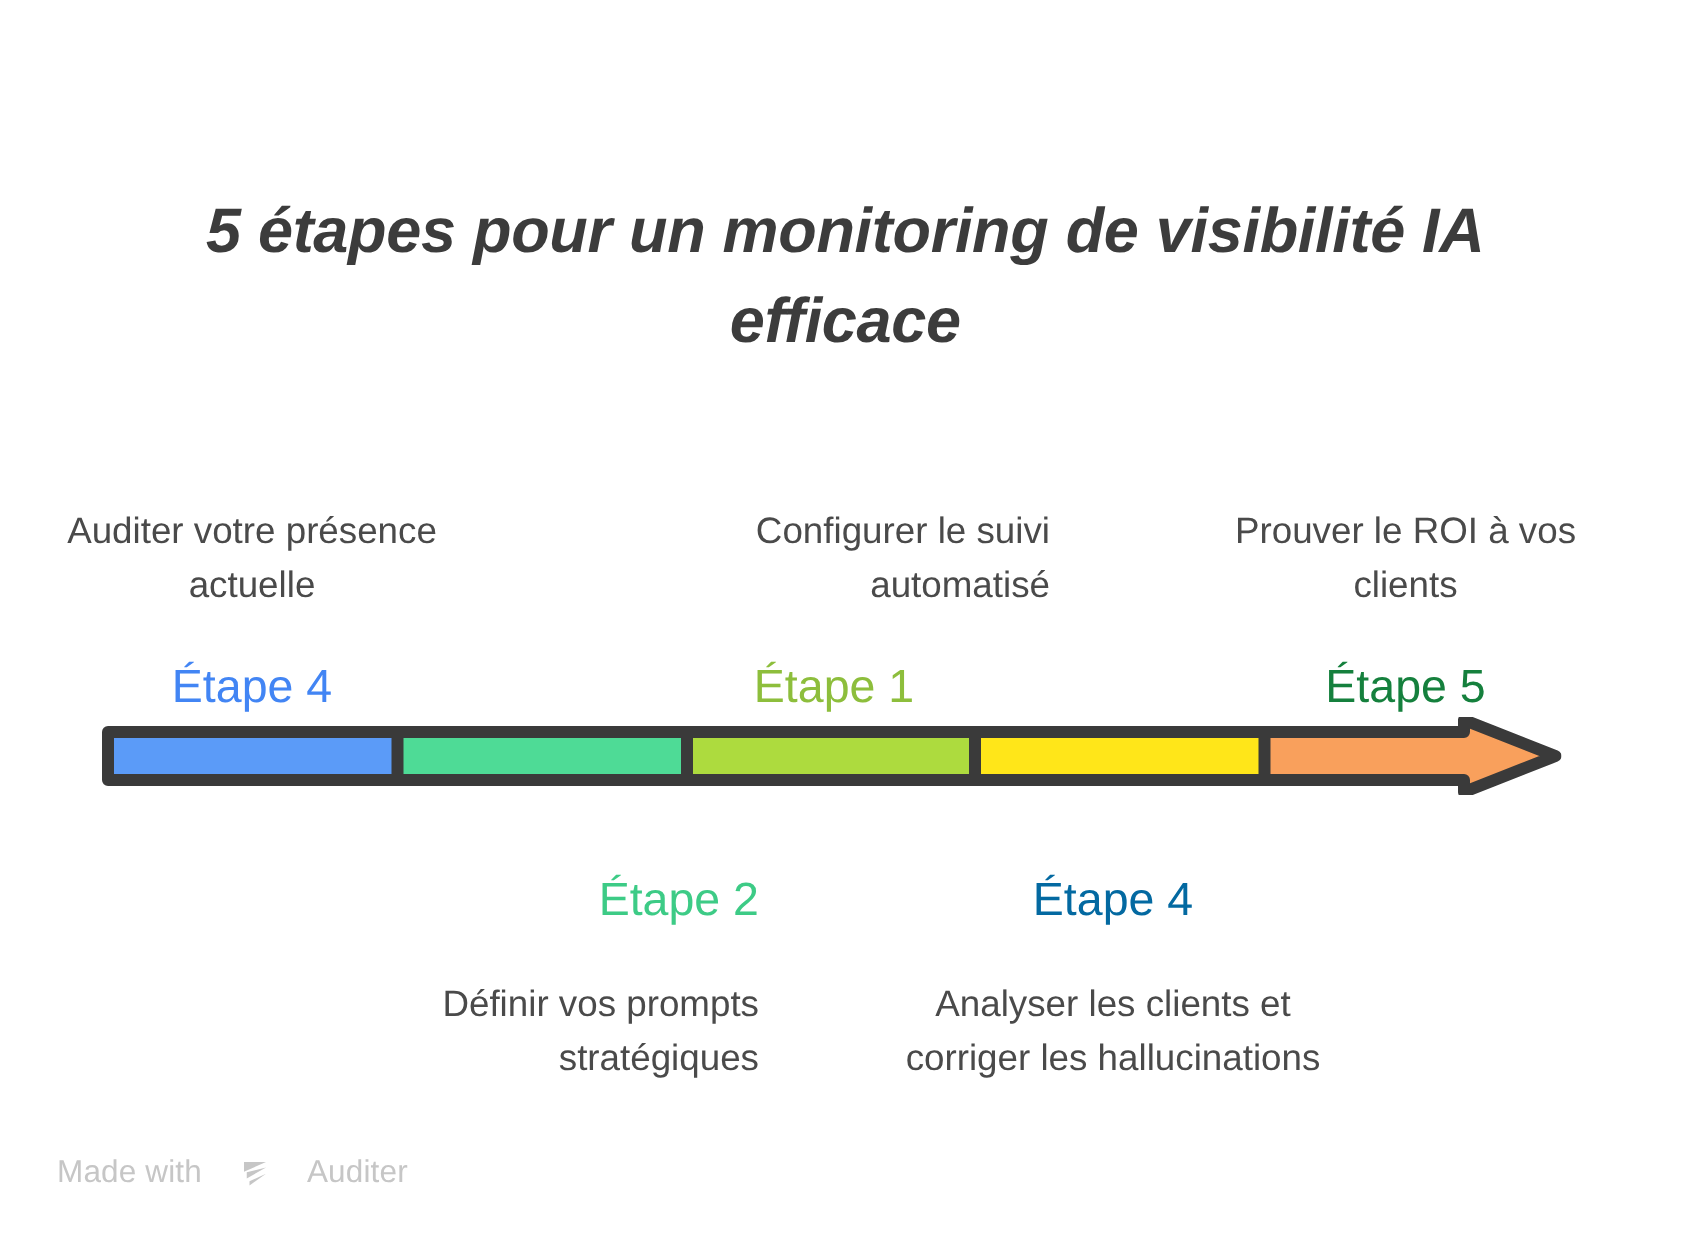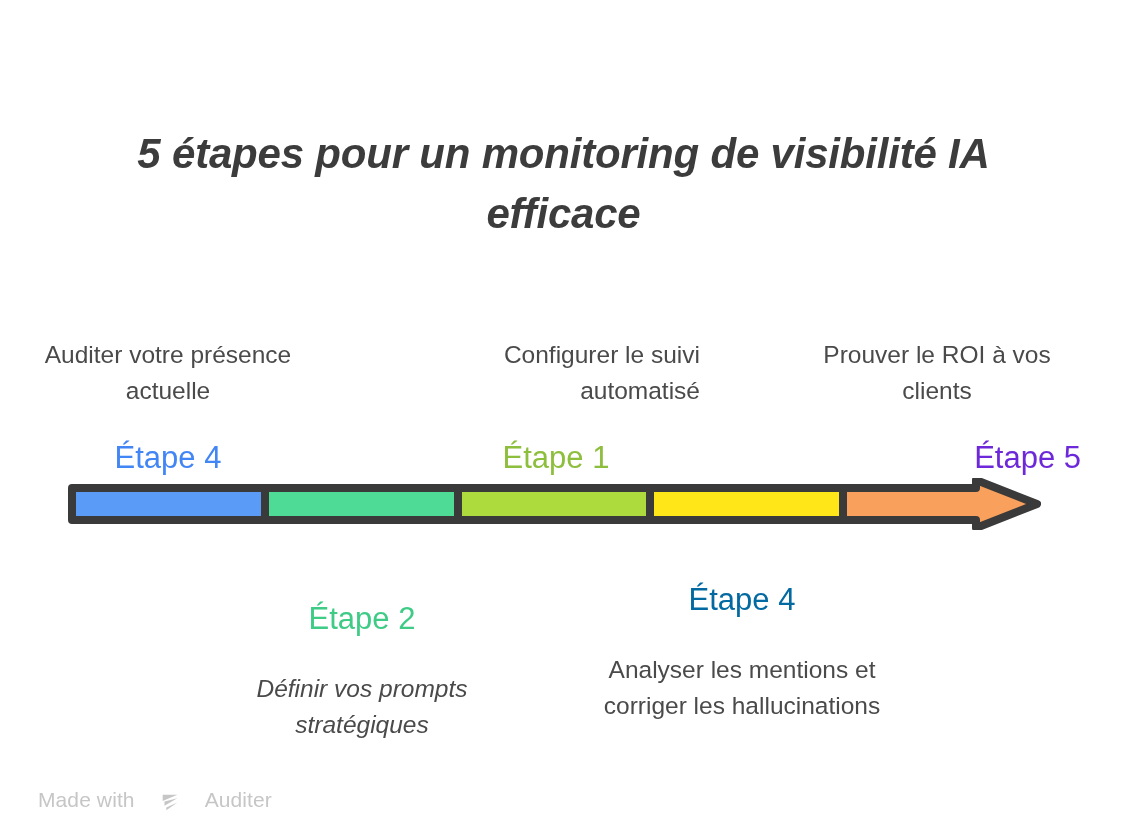--- a/index.html
+++ b/index.html
@@ -60,40 +60,40 @@
   .stage.top .stage-name { margin-top: 29px; }
 
   
   .stage.bottom .stage-name { margin: 0; }
   .stage.bottom .stage-desc { margin-top: 32px; }
 
   .stage-1 { left: 24px;  top: 313px; width: 288px; }
   .stage-3 { left: 412px; top: 313px; width: 288px; }
   .stage-5 { left: 793px; top: 313px; width: 288px; }
 
-  .stage-2 { left: 218px; top: 575px; width: 288px; }
+  .stage-2 { left: 218px; top: 556px; width: 288px; text-align: right; }
   .stage-4 { left: 598px; top: 556px; width: 288px; }
 
   
   .arrow-wrap {
     position: absolute;
     left: 68px;
     top: 478px;
     width: 973px;
     height: 52px;
   }
   .arrow-wrap svg { display: block; }
 
   
   .watermark {
     position: absolute;
     left: 38px;
-    top: 788px;
+    top: 770px;
     display: flex;
-    align-items: flex-end;
+    align-items: flex-start;
     gap: 24px;
     color: #c6c6c6;
     font-size: 21px;
     font-weight: normal;
     letter-spacing: 0.1px;
     user-select: none;
   }
   .watermark .napkin-mark {
     display: inline-block;
     width: 22px;
@@ -114,21 +114,21 @@
     <div class="stage-name" style="color: rgb(66, 133, 244);">Étape 4</div>
   </div>
 
   <div class="stage top stage-3">
     <div class="stage-desc" style="color: rgb(74, 74, 74); text-align: right;">Configurer le suivi automatisé</div>
     <div class="stage-name" style="color: rgb(141, 190, 60);">Étape 1</div>
   </div>
 
   <div class="stage top stage-5">
     <div class="stage-desc" style="color: rgb(74, 74, 74); text-align: center;">Prouver le ROI à vos clients</div>
-    <div class="stage-name" style="color: #6d28d9; text-align: right;">Étape 5</div>
+    <div class="stage-name" style="color: #15803d;">Étape 5</div>
   </div>
 
   <div class="arrow-wrap">
     <svg width="973" height="52" viewBox="0 0 973 52" xmlns="http://www.w3.org/2000/svg">
       <defs>
         <clipPath id="arrowClip">
           <path d="M4,10 L908,10 L908,2 L969,26 L908,50 L908,42 L4,42 Z"></path>
         </clipPath>
       </defs>
 
@@ -146,26 +146,26 @@
         <rect x="578" y="0" width="8" height="52" fill="#3a3a3a"></rect>
         <rect x="771" y="0" width="8" height="52" fill="#3a3a3a"></rect>
       </g>
 
       <path d="M4,10 L908,10 L908,2 L969,26 L908,50 L908,42 L4,42 Z" fill="none" stroke="#3a3a3a" stroke-width="8" stroke-linejoin="round"></path>
     </svg>
   </div>
 
   <div class="stage bottom stage-2">
     <div class="stage-name" style="color: rgb(61, 203, 134);">Étape 2</div>
-    <div class="stage-desc" style="color: rgb(74, 74, 74); font-style: italic;">Définir vos prompts stratégiques</div>
+    <div class="stage-desc" style="color: rgb(74, 74, 74);">Définir vos prompts stratégiques</div>
   </div>
 
   <div class="stage bottom stage-4">
     <div class="stage-name" style="color: #0369a1;">Étape 4</div>
-    <div class="stage-desc" style="color: rgb(74, 74, 74);">Analyser les mentions et corriger les hallucinations</div>
+    <div class="stage-desc" style="color: rgb(74, 74, 74);">Analyser les clients et corriger les hallucinations</div>
   </div>
 
   <div class="watermark" style="color: rgb(198, 198, 198);">
     <span>Made with</span>
     <span class="napkin-mark">
       <svg viewBox="0 0 24 24" width="22" height="22" xmlns="http://www.w3.org/2000/svg">
         <path d="M4 4 L20 4 L4 11 Z" fill="#c6c6c6"></path>
         <path d="M6 11.5 L20 8 L6 16 Z" fill="#c6c6c6"></path>
         <path d="M8 18 L20 12.5 L8 21 Z" fill="#c6c6c6"></path>
       </svg>

